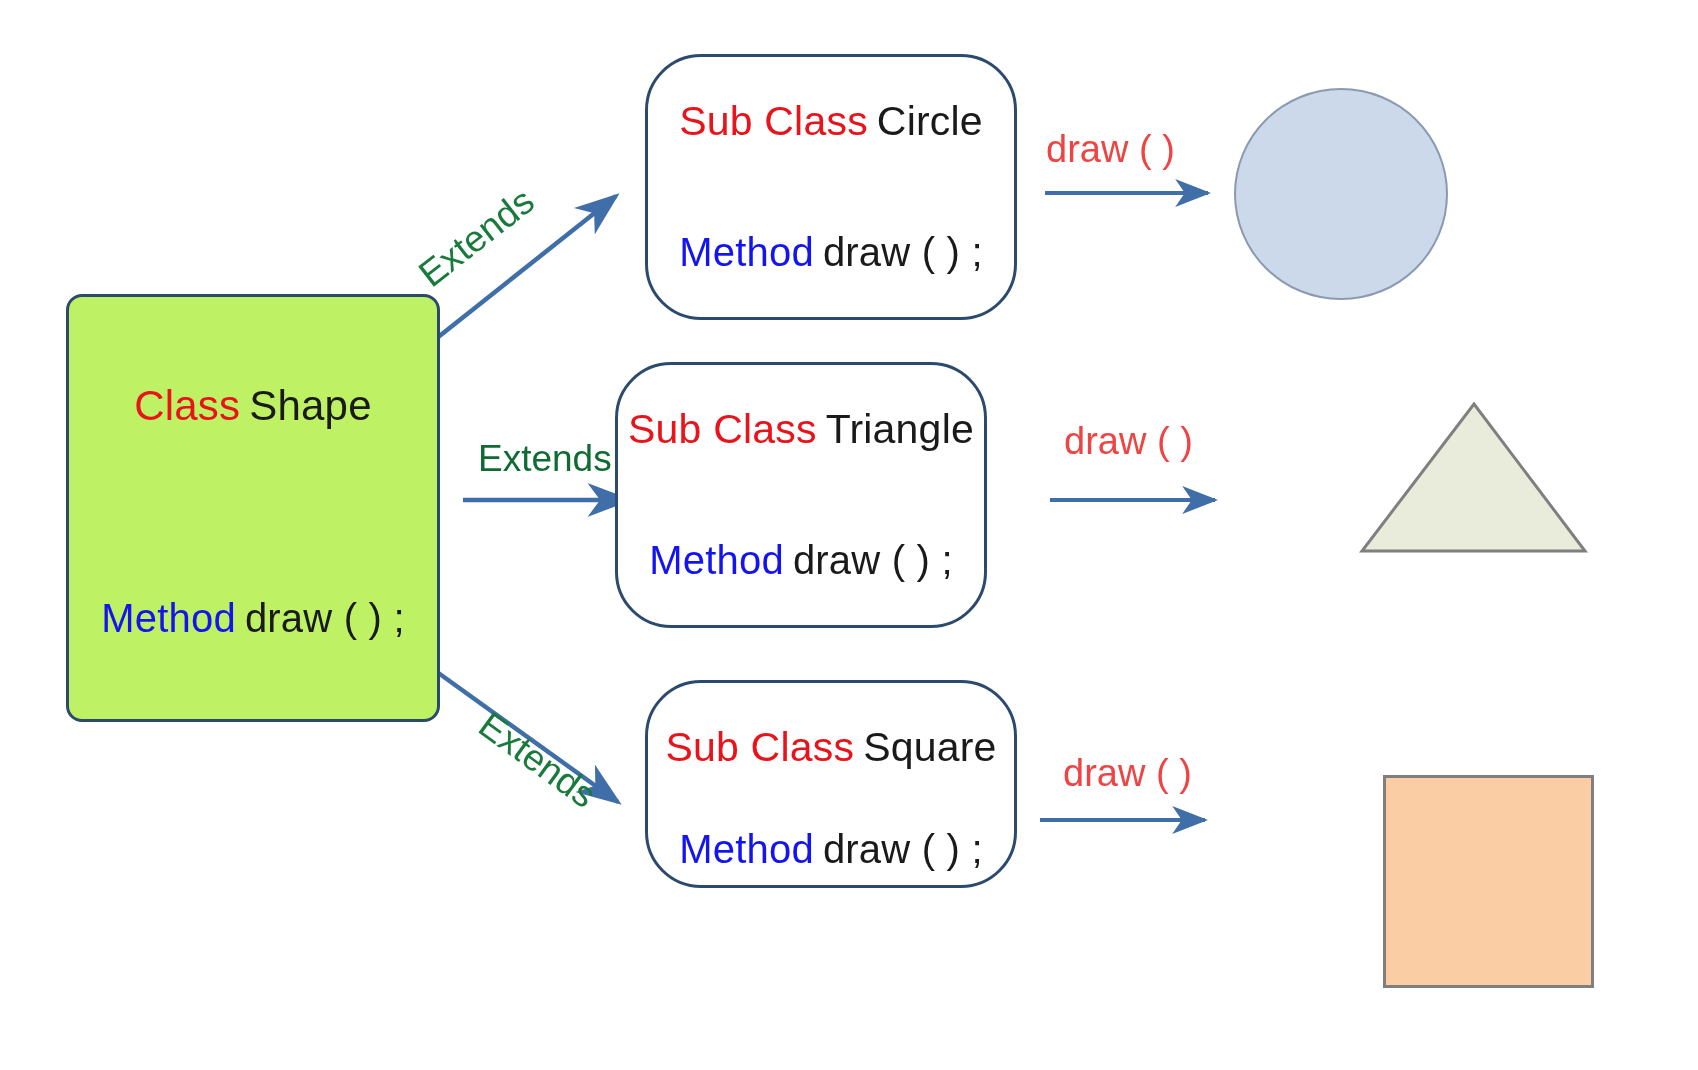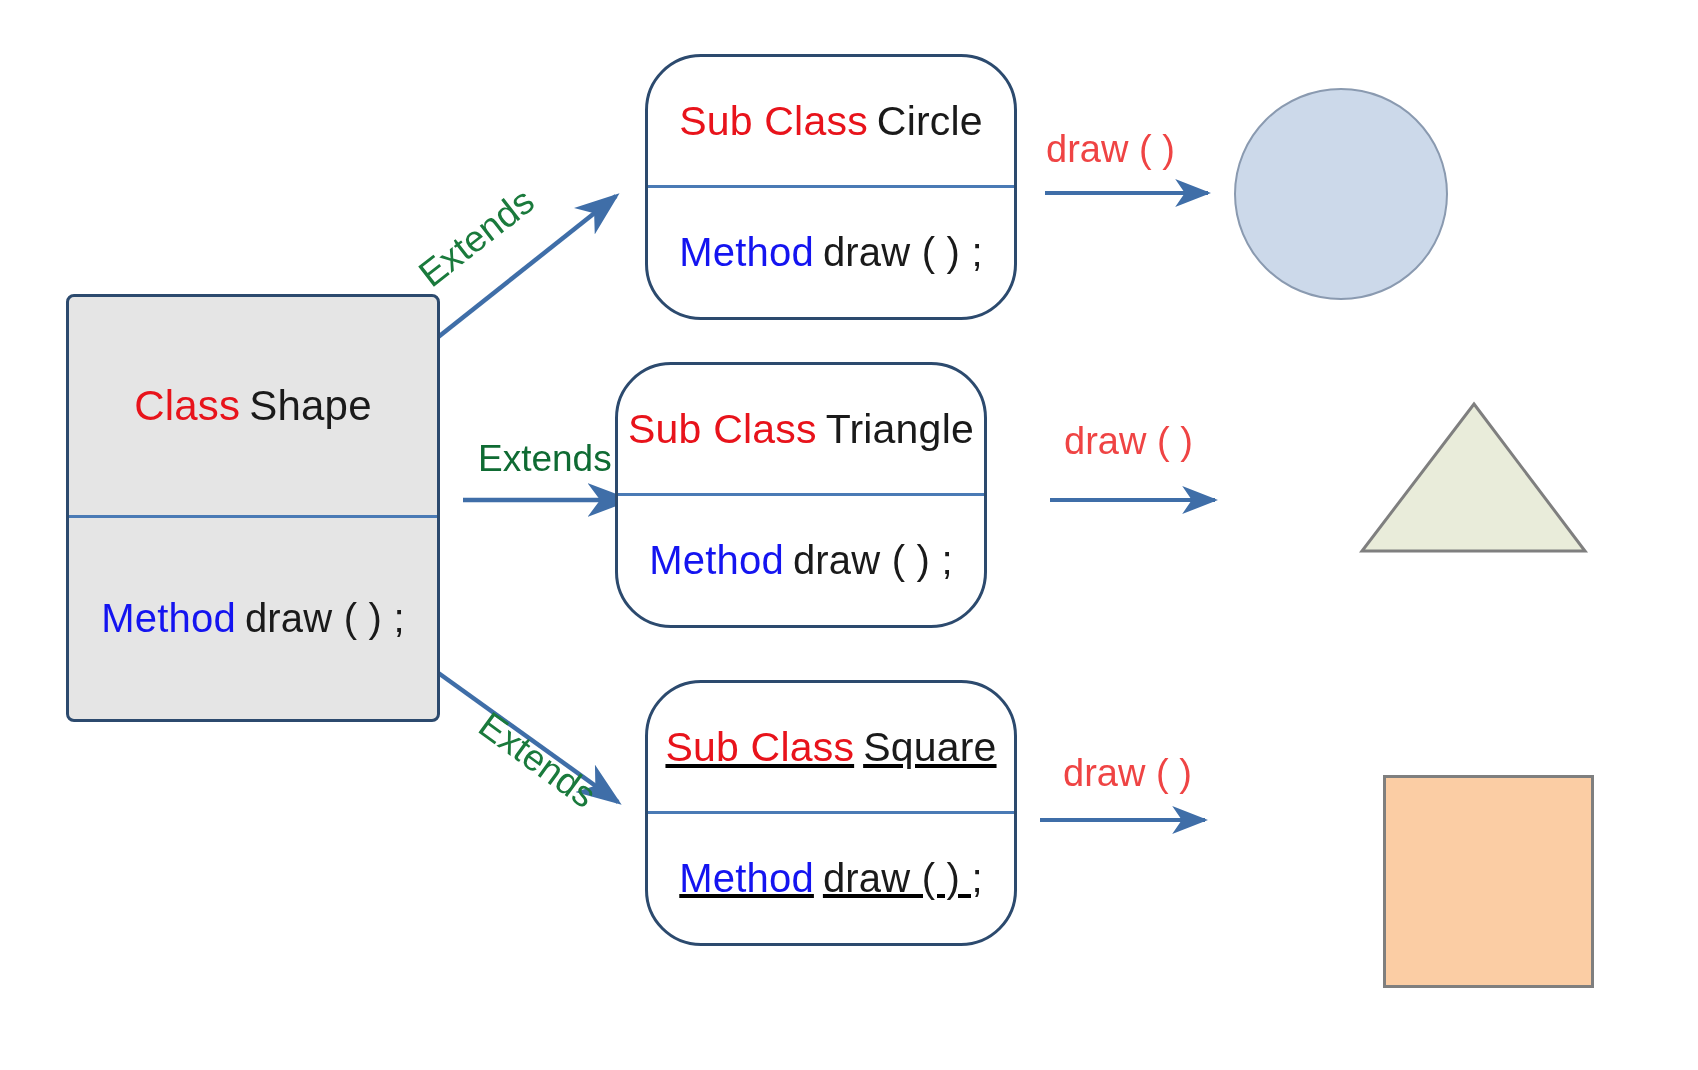--- a/index.html
+++ b/index.html
@@ -27,24 +27,25 @@
 
   
   .class-box {
     position: absolute;
     box-sizing: border-box;
     border: 3px solid #2c4a6e;
     border-radius: 56px;
     background: #ffffff;
     display: flex;
     flex-direction: column;
+    align-items: center;
   }
   .class-box.parent {
-    background: #e5e5e5;
-    border-radius: 8px;
+    background: #bef264;
+    border-radius: 16px;
   }
   .box-header {
     display: flex;
     align-items: center;
     justify-content: center;
     white-space: nowrap;
   }
   .box-sep {
     height: 0;
     border-top: 3px solid #4a7ab5;
@@ -180,21 +181,21 @@
       </span>
     </div>
     <div class="box-sep"></div>
     <div class="box-body" style="flex:1;">
       <span class="body-text">
         <span class="kw-blue">Method</span><span class="sp"></span><span class="kw-black">draw ( ) ;</span>
       </span>
     </div>
   </div>
 
-  <div class="class-box" style="left:645px; top:680px; width:372px; height:266px;text-decoration:underline;">
+  <div class="class-box" style="left:645px; top:680px; width:372px; height:208px;">
     <div class="box-header" style="height:128px;">
       <span class="hdr-text">
         <span class="kw-red">Sub Class</span><span class="sp"></span><span class="kw-black">Square</span>
       </span>
     </div>
     <div class="box-sep"></div>
     <div class="box-body" style="flex:1;">
       <span class="body-text">
         <span class="kw-blue">Method</span><span class="sp"></span><span class="kw-black">draw ( ) ;</span>
       </span>

